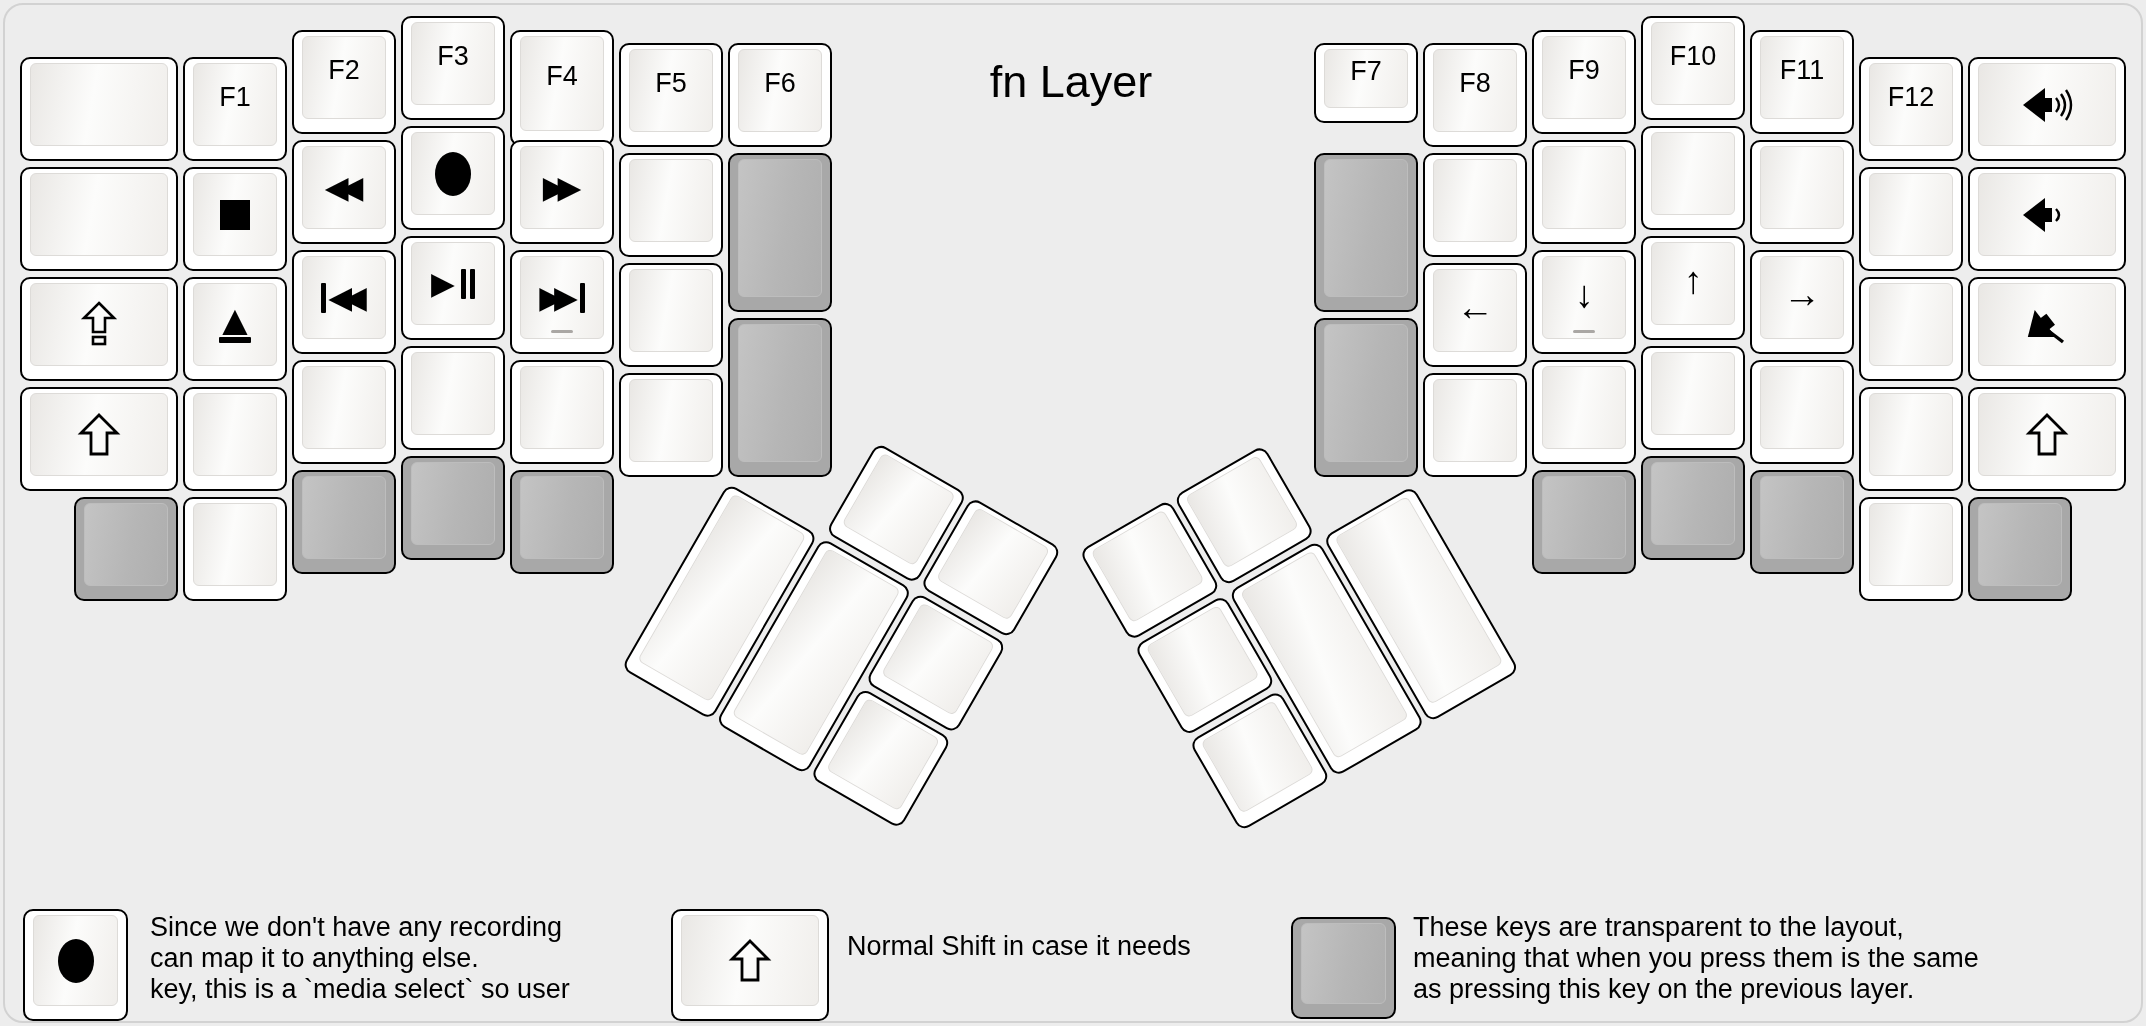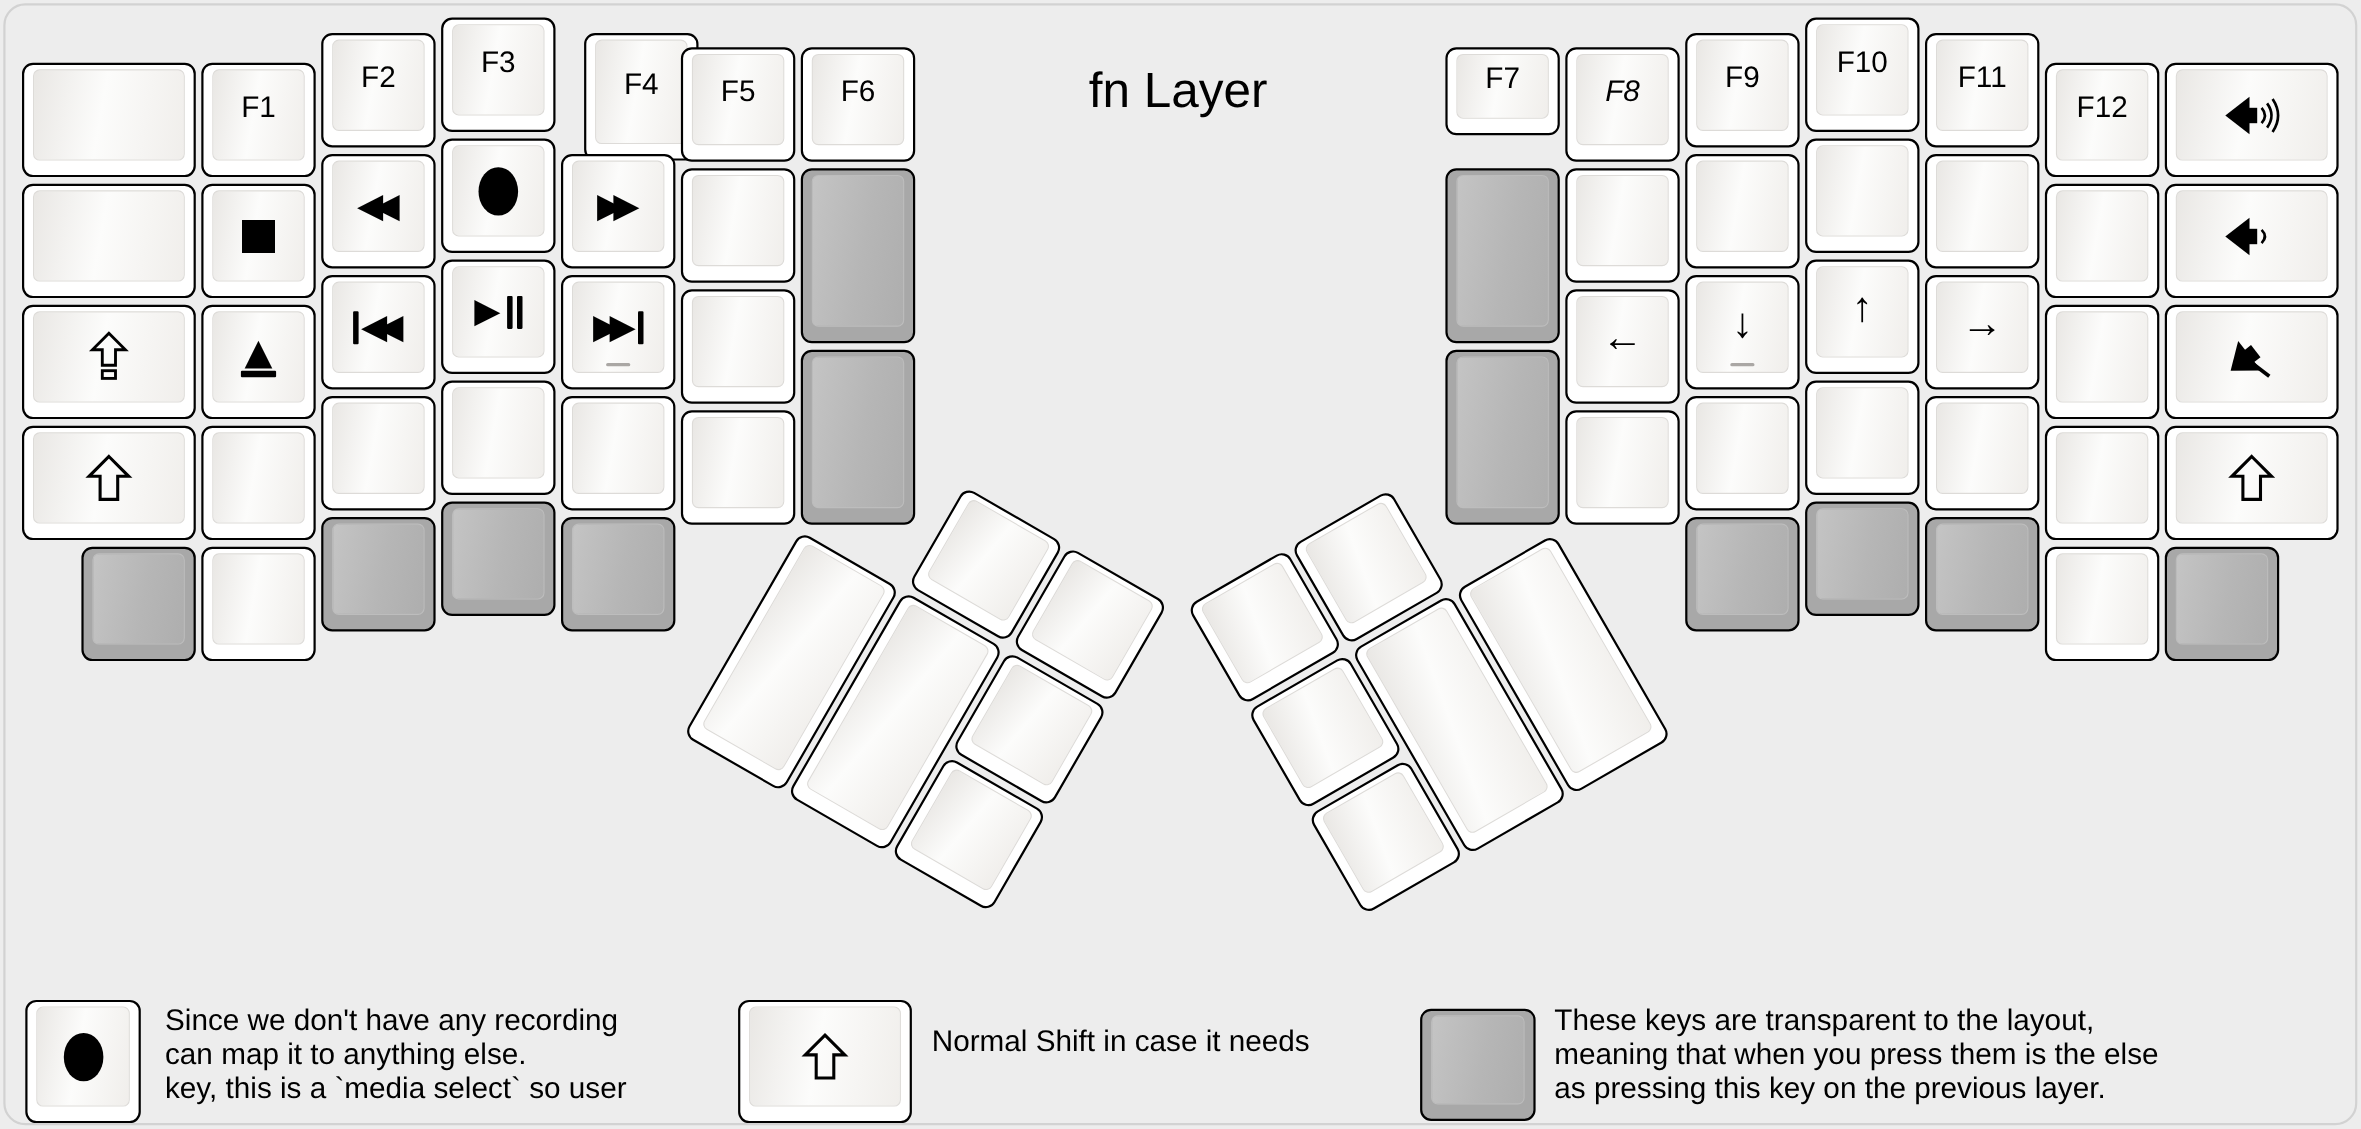--- a/index.html
+++ b/index.html
@@ -168,21 +168,21 @@
           <i class="vbar pp2"></i>
         </span>
       </div>
     </div>
     <div class="key white" style="left: 401px; top: 346px; width: 104px; height: 104px;">
       <div class="cap"></div>
     </div>
     <div class="key gray" style="left: 401px; top: 456px; width: 104px; height: 104px;">
       <div class="cap"></div>
     </div>
-    <div class="key white" style="left: 510px; top: 30px; width: 104px; height: 116px; margin-left: 21px;">
+    <div class="key white" style="left: 510px; top: 30px; width: 104px; height: 116px;">
       <div class="cap">
         <span class="lbl-f">F4</span>
       </div>
     </div>
     <div class="key white" style="left: 510px; top: 140px; width: 104px; height: 104px;">
       <div class="cap">
         <span style="display: flex; align-items: center; justify-content: center;">
           <span class="tri">▶</span>
           <span class="tri ov">▶</span>
         </span>
@@ -232,21 +232,21 @@
       <div class="cap">
         <span class="lbl-f">F7</span>
       </div>
     </div>
     <div class="key gray" style="left: 1314px; top: 153px; width: 104px; height: 159px;">
       <div class="cap"></div>
     </div>
     <div class="key gray" style="left: 1314px; top: 318px; width: 104px; height: 159px;">
       <div class="cap"></div>
     </div>
-    <div class="key white" style="left: 1423px; top: 43px; width: 104px; height: 104px; font-style: italic;">
+    <div class="key white" style="left: 1423px; top: 43px; width: 104px; height: 104px;">
       <div class="cap">
         <span class="lbl-f">F8</span>
       </div>
     </div>
     <div class="key white" style="left: 1423px; top: 153px; width: 104px; height: 104px;">
       <div class="cap"></div>
     </div>
     <div class="key white" style="left: 1423px; top: 263px; width: 104px; height: 104px;">
       <div class="cap">
         <span class="lbl-ar">←</span>
@@ -442,15 +442,15 @@
 <div class="leg" style="left:150px;top:912px;">
   <div>Since we don't have any recording</div>
   <div>can map it to anything else.</div>
   <div>key, this is a `media select` so user</div>
 </div>
 <div class="leg" style="left:847px;top:931px;">
   <div>Normal Shift in case it needs</div>
 </div>
 <div class="leg" style="left:1413px;top:912px;">
   <div>These keys are transparent to the layout,</div>
-  <div>meaning that when you press them is the else</div>
+  <div>meaning that when you press them is the same</div>
   <div>as pressing this key on the previous layer.</div>
 </div>
 
 </body></html>

